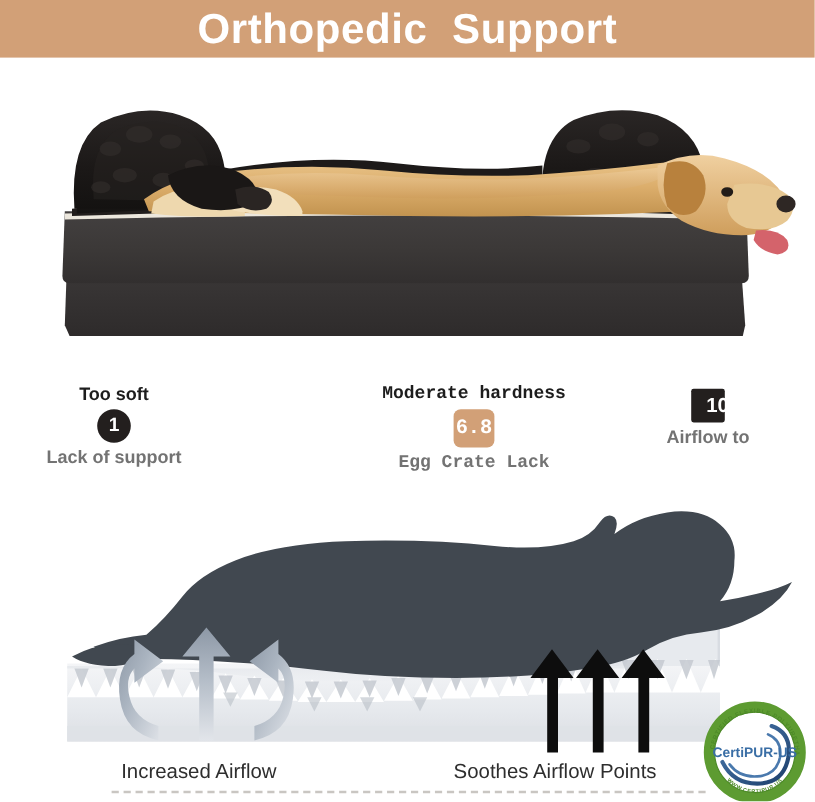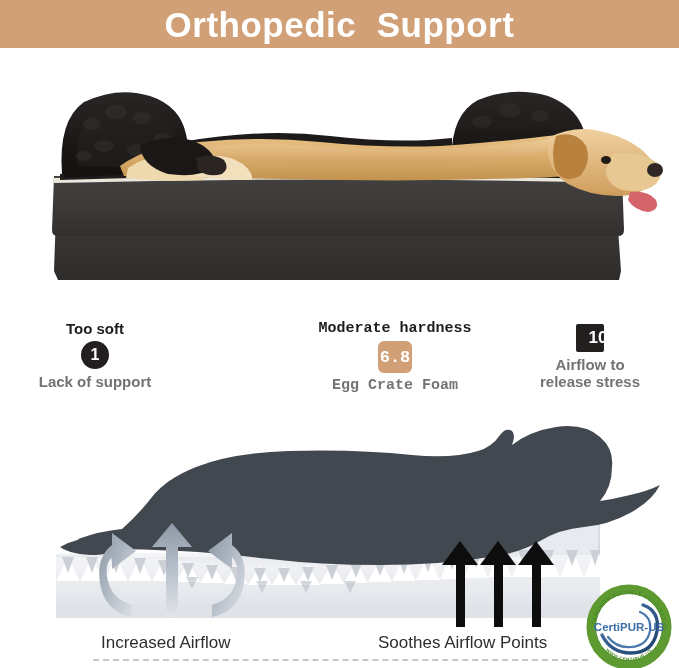--- a/index.html
+++ b/index.html
@@ -213,27 +213,26 @@
 
     <div class="scale-node node-soft">
       <div class="node-top">Too soft</div>
       <div class="marker marker-circle">1</div>
       <div class="node-bot">Lack of support</div>
     </div>
 
     <div class="scale-node node-mod">
       <div class="node-top">Moderate hardness</div>
       <div class="marker marker-rounded">6.8</div>
-      <div class="node-bot">Egg Crate Foam</div>
+      <div class="node-bot">Egg Crate Lack</div>
     </div>
 
     <div class="scale-node node-hard">
       <div class="marker marker-square">10</div>
       <div class="node-bot">Airflow to</div>
-      <div class="node-bot">release stress</div>
     </div>
   </div>
 
   <div class="diagram">
     <svg width="679" height="225" viewBox="0 0 679 225">
       <defs>
         <linearGradient id="foamBase" x1="0" y1="0" x2="0" y2="1">
           <stop offset="0%" stop-color="#f4f5f7"></stop>
           <stop offset="60%" stop-color="#e6e9ed"></stop>
           <stop offset="100%" stop-color="#dcdfe4"></stop>

